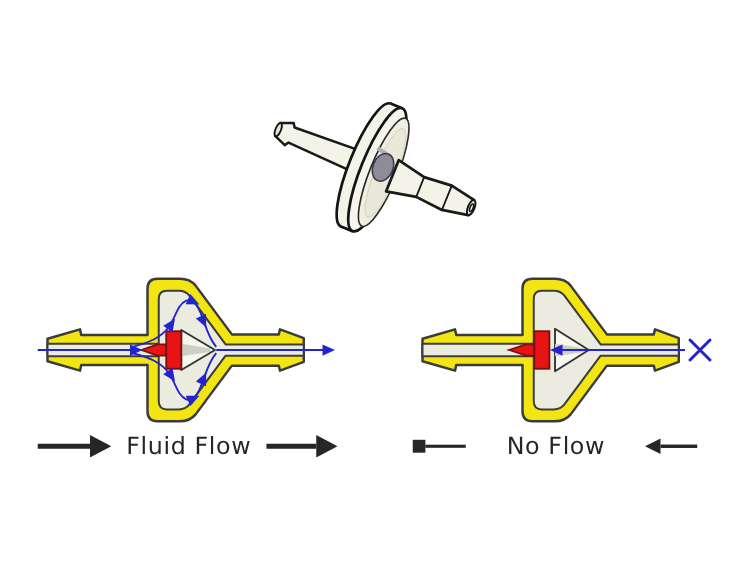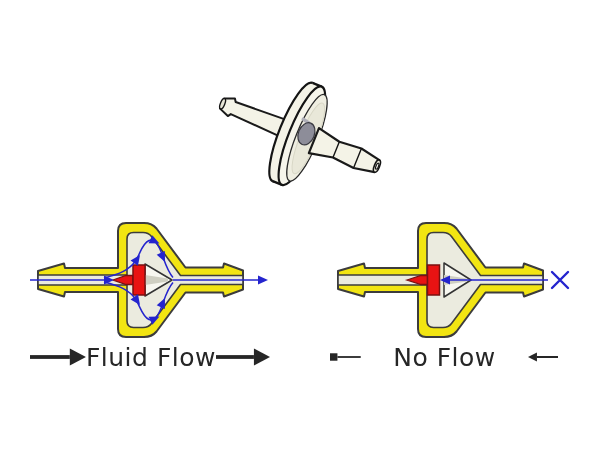--- a/index.html
+++ b/index.html
@@ -1,20 +1,20 @@
 <!DOCTYPE html>
 <html style="--c-background: #FFFFFF; --c-housing_yellow: #F2E512; --c-lumen_ivory: #EBEBDF; --c-valve_red: #E81313; --c-valve_red_outline: #7A1010; --c-flow_blue: #2424CE; --c-outline_dark: #1A1A1A; --c-housing_outline: #3C3C3C; --c-label_dark: #262626; --c-body_ivory: #F4F3E7; --c-hub_gray: #8D8D99;"><head>
 <meta charset="utf-8">
 <style>
   html,body{margin:0;padding:0;background:#ffffff;}
   #stage{position:relative;width:600px;height:450px;background:var(--c-background,#fff);
          font-family:"DejaVu Sans","Liberation Sans",sans-serif;overflow:hidden;}
   .abs{position:absolute;}
   .label-row{display:flex;align-items:center;justify-content:space-between;height:24px;}
-  .flow-label{font-size:25px;font-weight:500;color:var(--c-label_dark,#262626);
+  .flow-label{font-size:19px;font-weight:500;color:var(--c-label_dark,#262626);
               letter-spacing:0.5px;white-space:nowrap;}
   .yellow{fill:var(--c-housing_yellow,#F2E512);stroke:var(--c-housing_outline,#3C3C3C);}
   .lumen{fill:var(--c-lumen_ivory,#EBEBDF);stroke:var(--c-housing_outline,#3C3C3C);}
   .red{fill:var(--c-valve_red,#E81313);stroke:var(--c-valve_red_outline,#7A1010);}
   .bluestroke{stroke:var(--c-flow_blue,#2424CE);fill:none;}
   .bluefill{fill:var(--c-flow_blue,#2424CE);}
   .darkfill{fill:var(--c-label_dark,#262626);}
   .ivory{fill:var(--c-body_ivory,#F4F3E7);stroke:var(--c-outline_dark,#1A1A1A);}
   svg{display:block;}
 </style>

